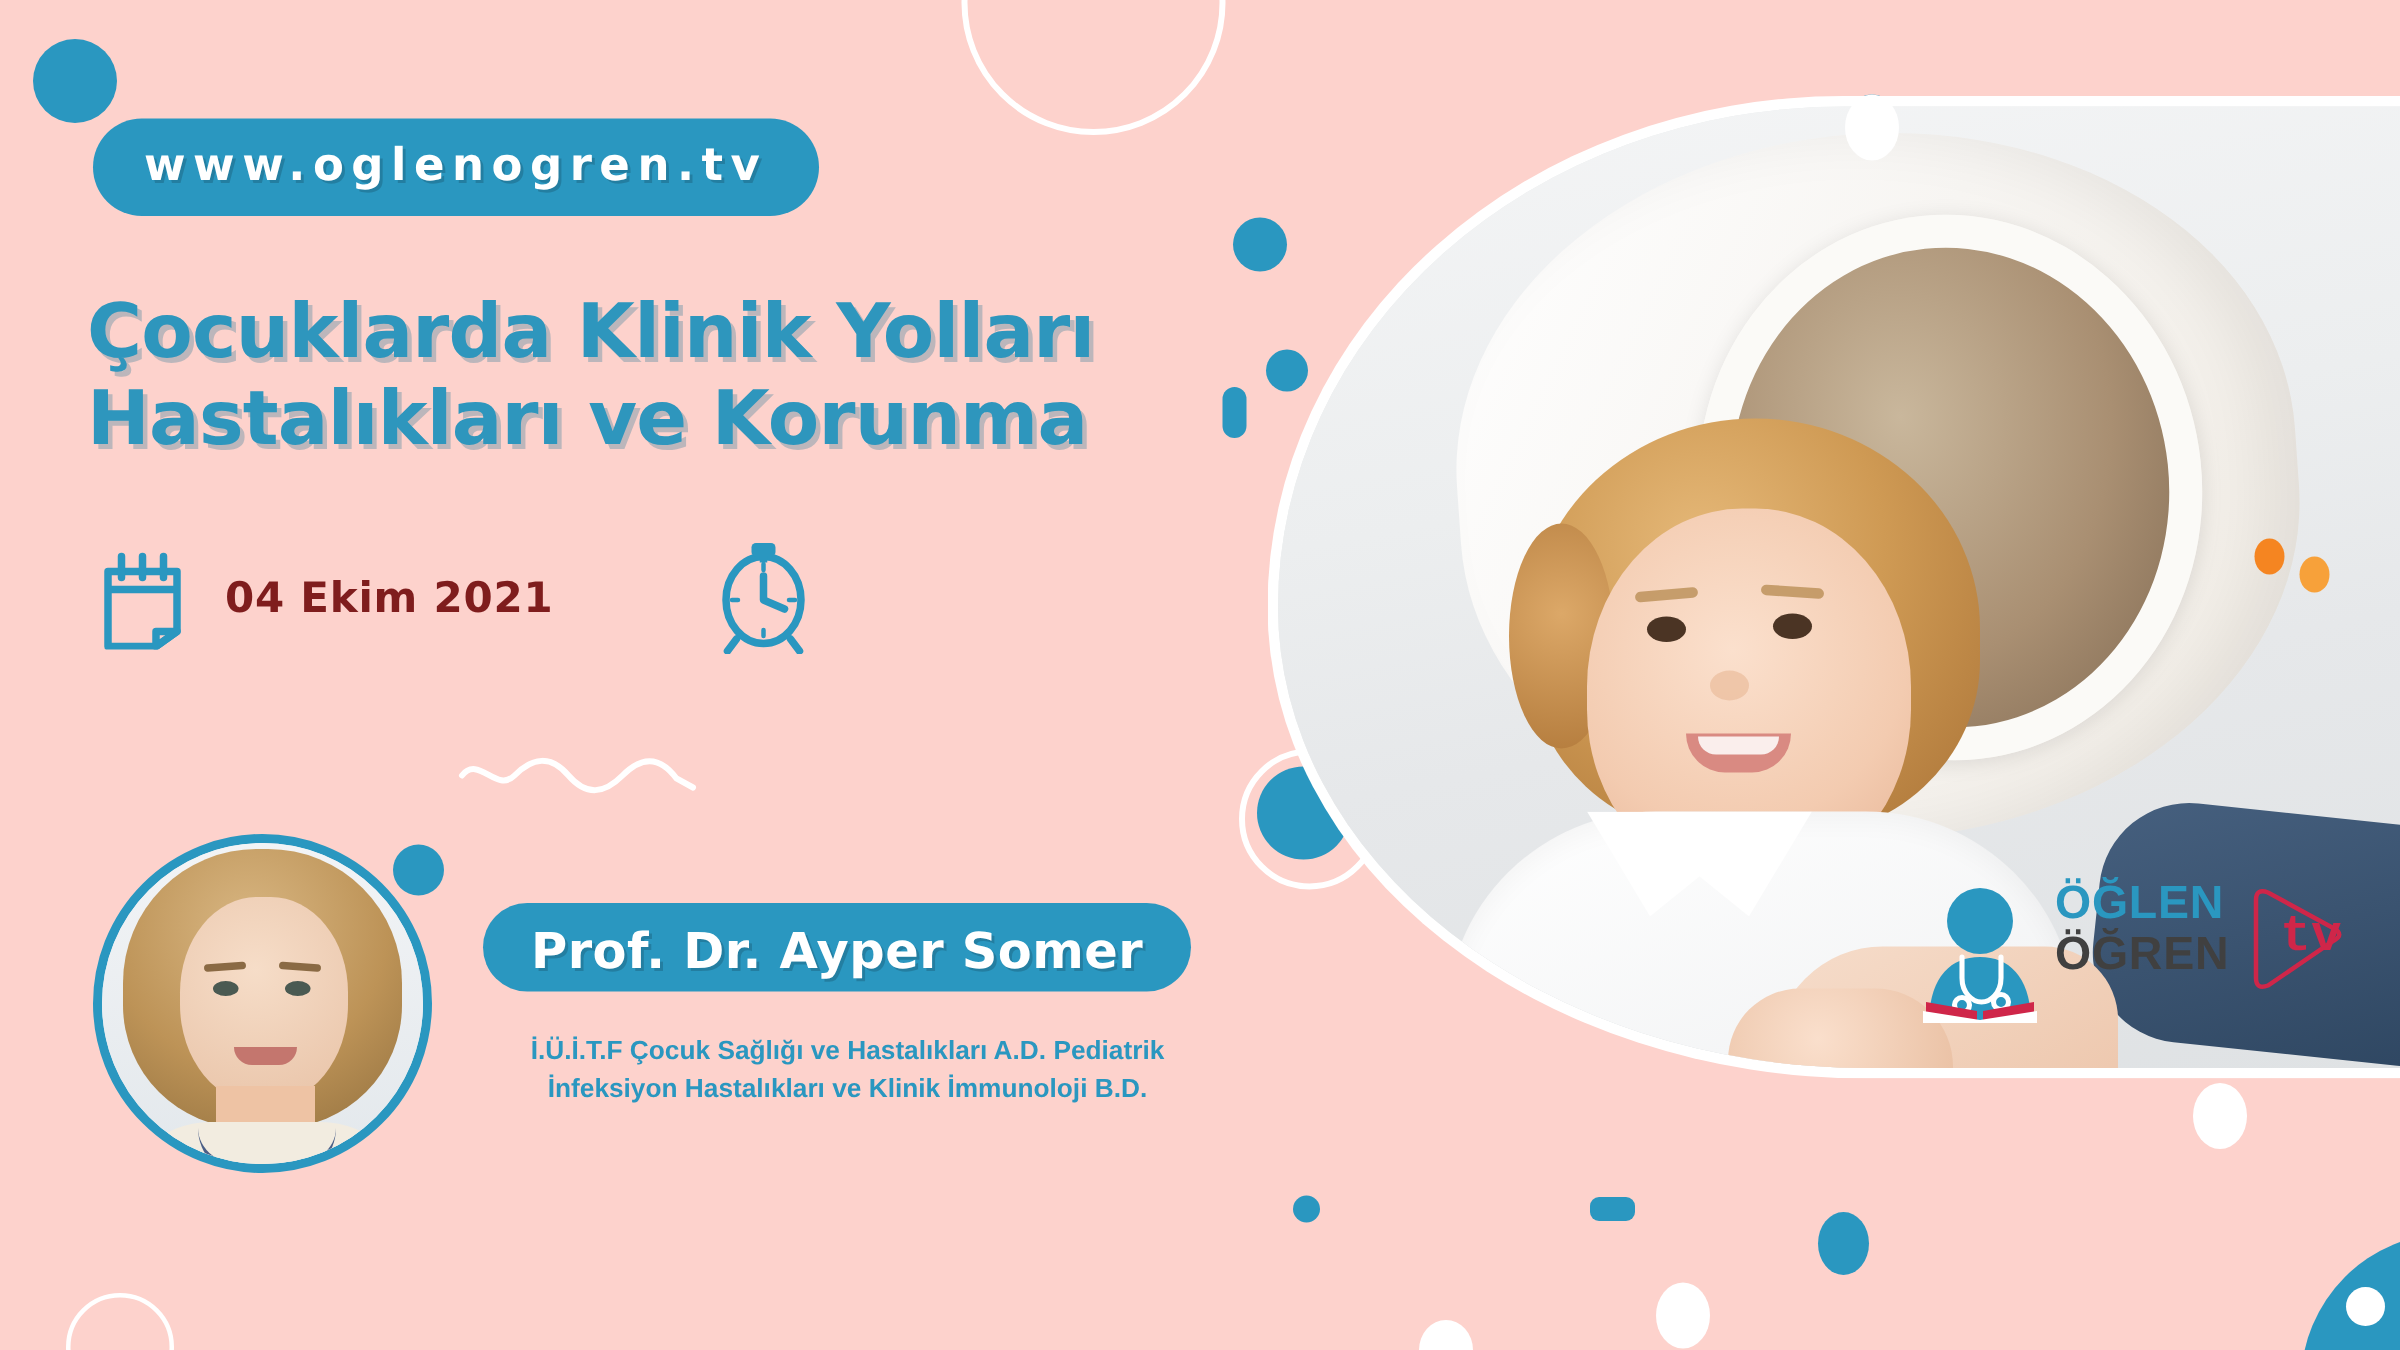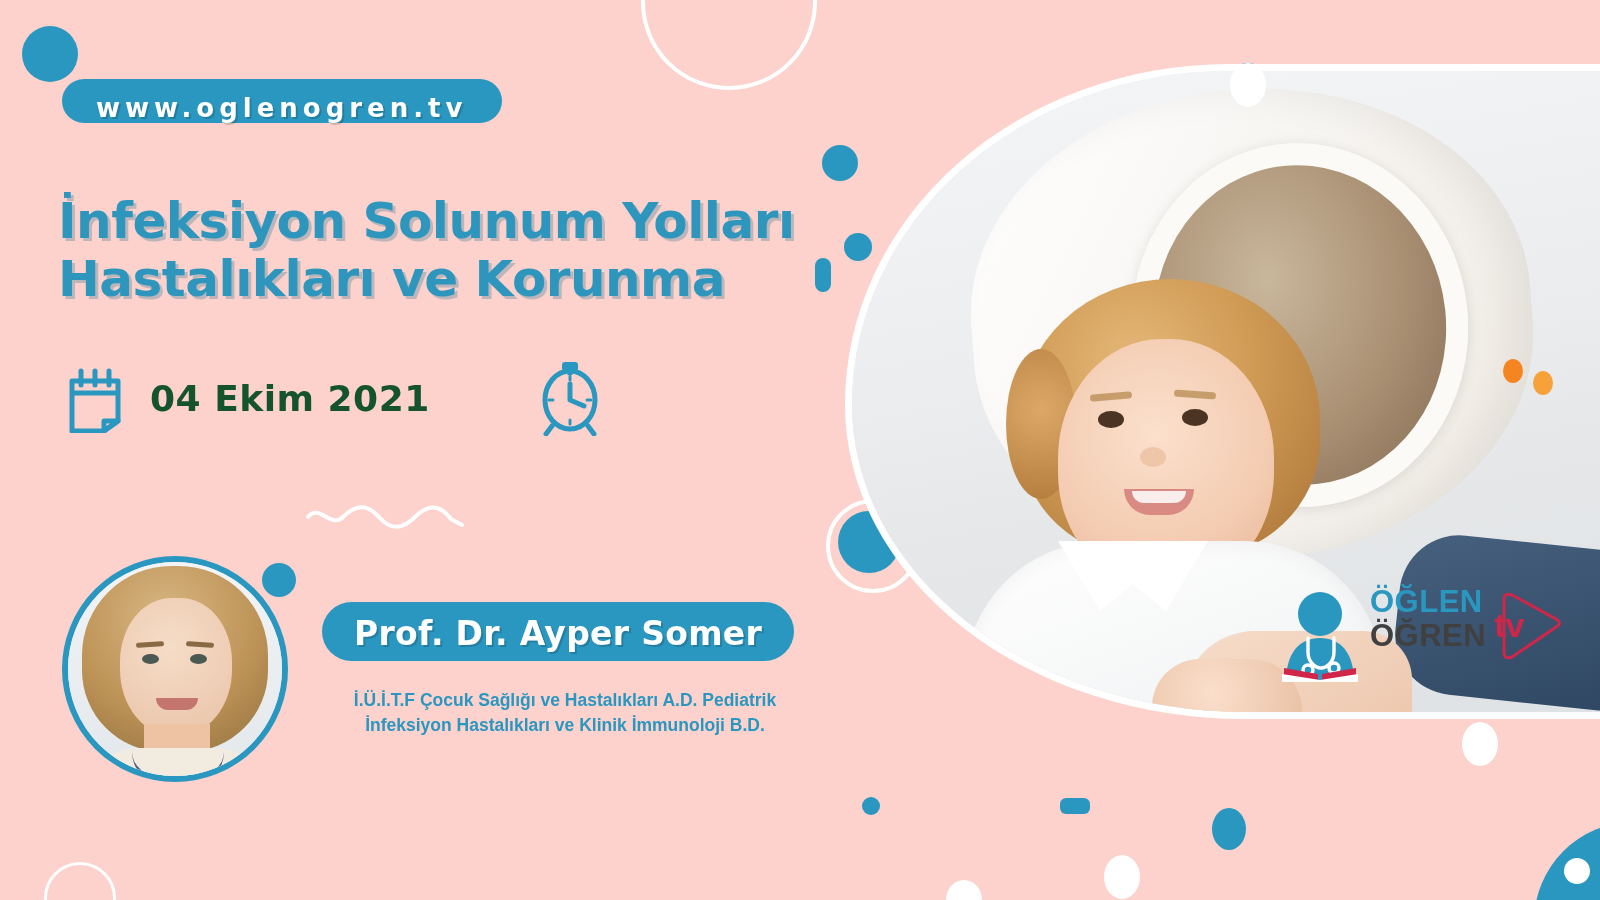--- a/index.html
+++ b/index.html
@@ -118,24 +118,24 @@
     position:absolute;left:545px;top:470px;width:230px;height:160px;
     border-radius:60px 30px 20px 60px;
     background:linear-gradient(160deg,#46607f,#2f4762);
     transform:rotate(6deg);
   }
   #photo-blob .ball{position:absolute;border-radius:50%;}
 
   
   #url-pill{
     position:absolute;left:62px;top:79px;
-    padding:14px 34px 0 34px;
+    padding:14px 34px 16px 34px;
     background:#2a97c0;border-radius:34px;
     color:#fff;
-    font-size:26px;font-weight:bold;letter-spacing:5px;
+    font-size:30px;font-weight:bold;letter-spacing:5px;
     text-shadow:2px 2px 0 rgba(0,0,0,.16);
     font-family:"DejaVu Sans",sans-serif;
   }
 
   
   #title{
     position:absolute;left:58px;top:192px;
     width:830px;
     color:#2e96bd;
     font-family:"DejaVu Sans",sans-serif;
@@ -147,21 +147,21 @@
   }
 
   
   #meta{
     position:absolute;left:62px;top:360px;
     display:flex;align-items:center;gap:22px;
     color:#2a97c0;
   }
   .meta-text{
     font-family:"DejaVu Sans",sans-serif;
-    font-weight:bold;font-size:36px;letter-spacing:.5px;color:#14532d;
+    font-weight:bold;font-size:28px;letter-spacing:.5px;color:#7f1d1d;
   }
   #meta .gap{width:60px;}
 
   
   #avatar{
     position:absolute;left:62px;top:556px;
     width:226px;height:226px;border-radius:50%;
     border:6px solid #2a97c0;
     overflow:hidden;box-sizing:border-box;
     background:#e9eef1;
@@ -206,22 +206,22 @@
   }
 
   
   #logo{position:absolute;left:1278px;top:586px;display:flex;align-items:flex-start;gap:8px;}
   #logo .words{display:flex;flex-direction:column;line-height:1;}
   #logo .w1{color:#2a97c0;font-size:31px;font-weight:bold;letter-spacing:.5px;
     font-family:"Liberation Sans",sans-serif;}
   #logo .w2{color:#404040;font-size:31px;font-weight:bold;letter-spacing:.5px;
     font-family:"Liberation Sans",sans-serif;margin-top:3px;}
   #logo .tvbox{position:relative;width:72px;height:80px;}
-  #logo .tvlabel{position:absolute;left:0;top:20px;color:#cf2649;
-    font-size:34px;font-weight:bold;font-family:Liberation Sans, sans-serif;}
+  #logo .tvlabel{position:absolute;left:26px;top:20px;color:#cf2649;
+    font-size:34px;font-weight:bold;font-family:Liberation Mono, monospace;}
 </style>
 </head>
 <body>
 
 <div id="poster">
 
   <div class="dot" style="left:22px;top:26px;width:56px;height:56px;background:#2a97c0;"></div>
 
   <div class="ring" style="left:641px;top:-86px;width:168px;height:168px;border-width:4px;"></div>
 
@@ -283,21 +283,21 @@
     <div class="hand"></div>
   </div>
 
   <div class="dot" style="left:1230px;top:63px;width:36px;height:44px;background:#ffffff;z-index:5;"></div>
 
   <div id="url-pill">
     <span>www.oglenogren.tv</span>
   </div>
 
   <div id="title">
-    <div>İnfeksiyon Solunum Yolları</div>
+    <div>Çocuklarda Klinik Yolları</div>
     <div>Hastalıkları ve Korunma</div>
   </div>
 
   <div id="meta">
 
     <svg width="66" height="70" viewBox="0 0 66 70">
       <path d="M10 18 h46 v40 l-14 10 h-32 z" fill="none" stroke="#2a97c0" stroke-width="5" stroke-linejoin="round"></path>
       <path d="M10 30 h46" stroke="#2a97c0" stroke-width="5"></path>
       <path d="M42 58 l14 0 l-14 10 z" fill="none" stroke="#2a97c0" stroke-width="5" stroke-linejoin="round"></path>
       <path d="M19 8 v14 M33 8 v14 M47 8 v14" stroke="#2a97c0" stroke-width="5" stroke-linecap="round"></path>

